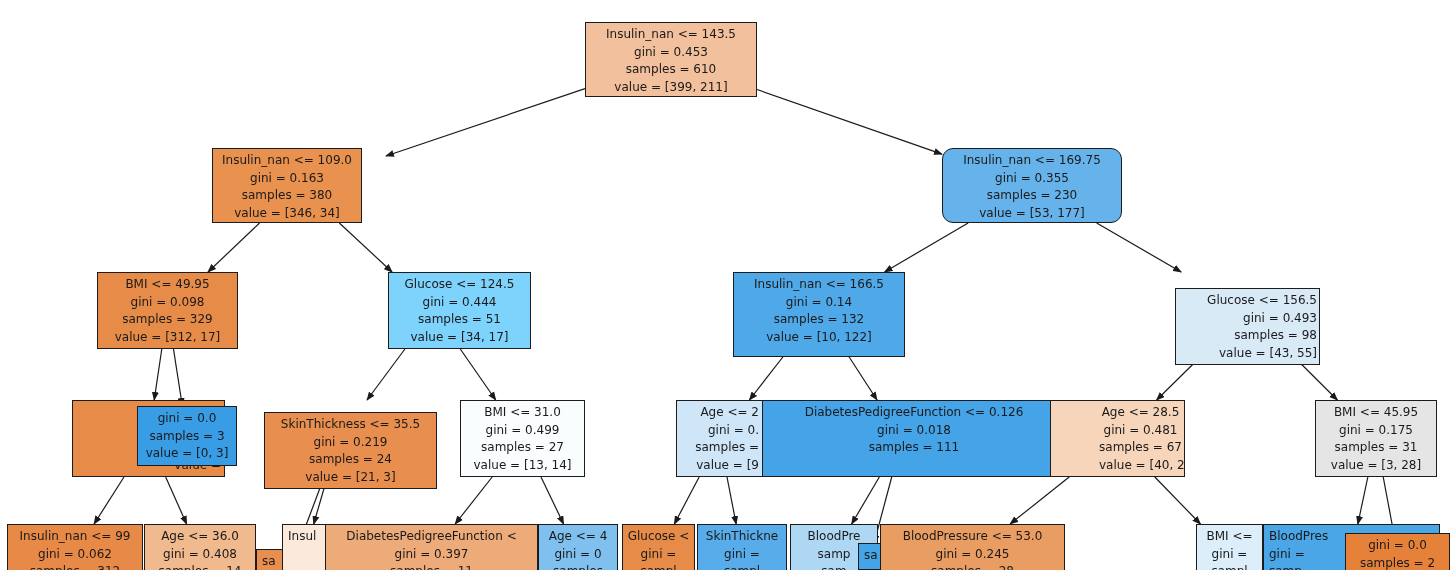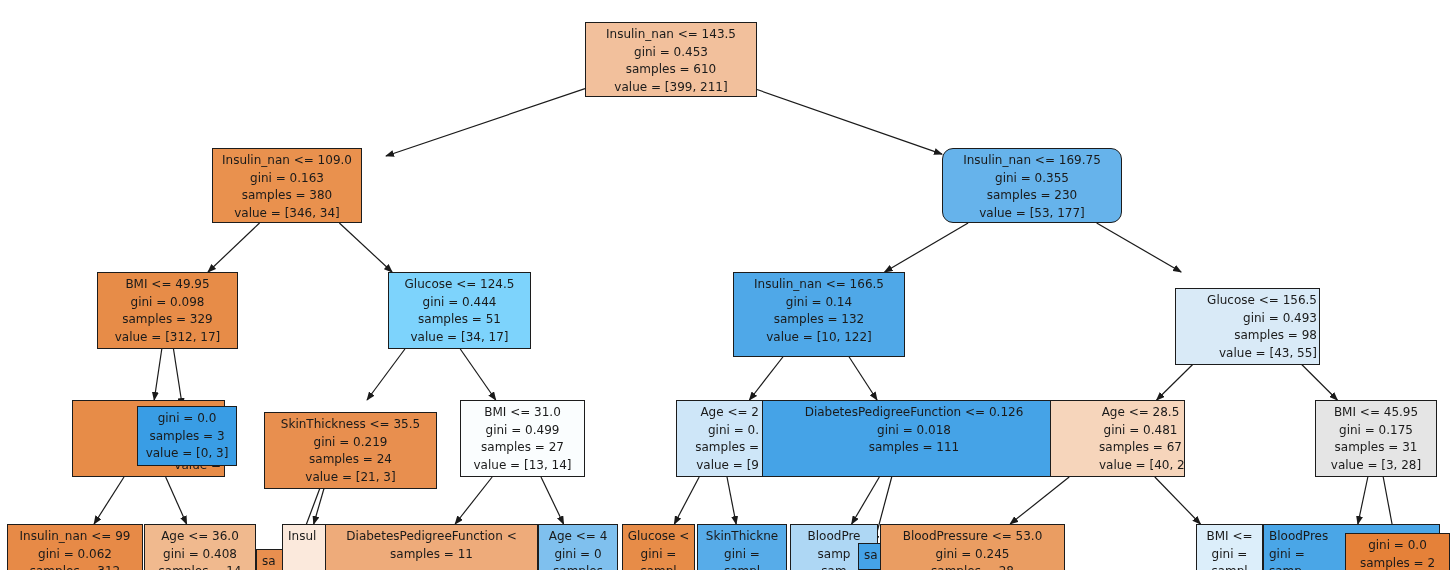--- a/index.html
+++ b/index.html
@@ -180,20 +180,21 @@
         <div class="node-line">samples = 14</div>
       </div>
       <div class="tree-node al-left" style="left: 256px; top: 549px; width: 71px; height: 30px; background: rgb(232, 143, 79); z-index: 18;">
         <div class="node-line">sa</div>
       </div>
       <div class="tree-node al-left" style="left: 282px; top: 524px; width: 46px; height: 60px; background: rgb(251, 233, 220); z-index: 19;">
         <div class="node-line">Insul</div>
       </div>
       <div class="tree-node al-center" style="left: 325px; top: 524px; width: 213px; height: 60px; background: rgb(238, 171, 122); z-index: 20;">
         <div class="node-line">DiabetesPedigreeFunction &lt;</div>
+        <div class="node-line">gini = 0.397</div>
         <div class="node-line">samples = 11</div>
       </div>
       <div class="tree-node al-center" style="left: 538px; top: 524px; width: 80px; height: 60px; background: rgb(127, 192, 238); z-index: 21;">
         <div class="node-line">Age &lt;= 4</div>
         <div class="node-line">gini = 0</div>
         <div class="node-line">samples</div>
       </div>
       <div class="tree-node al-center" style="left: 622px; top: 524px; width: 73px; height: 60px; background: rgb(231, 140, 72); z-index: 22;">
         <div class="node-line">Glucose &lt;</div>
         <div class="node-line">gini =</div>

